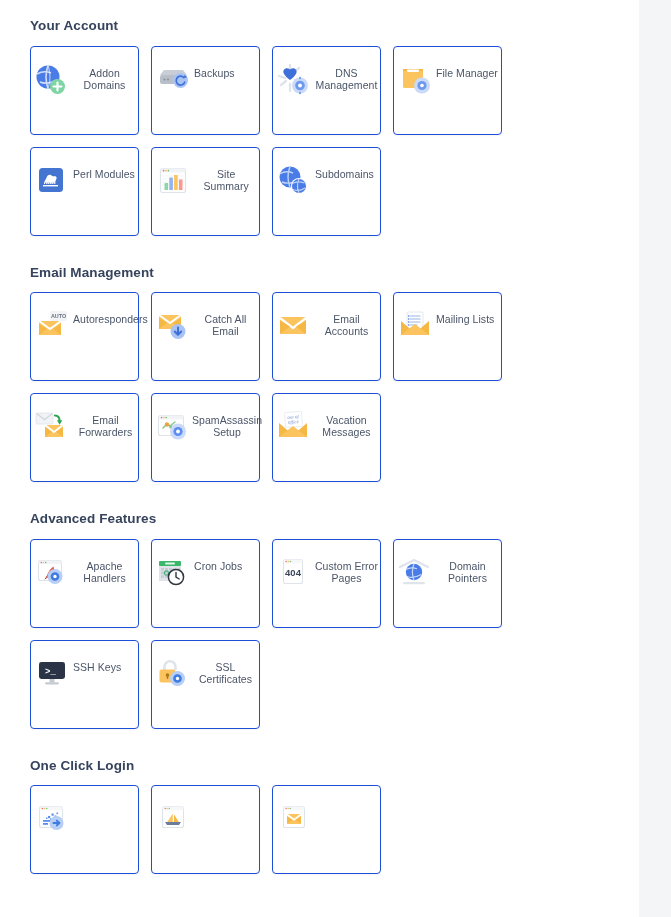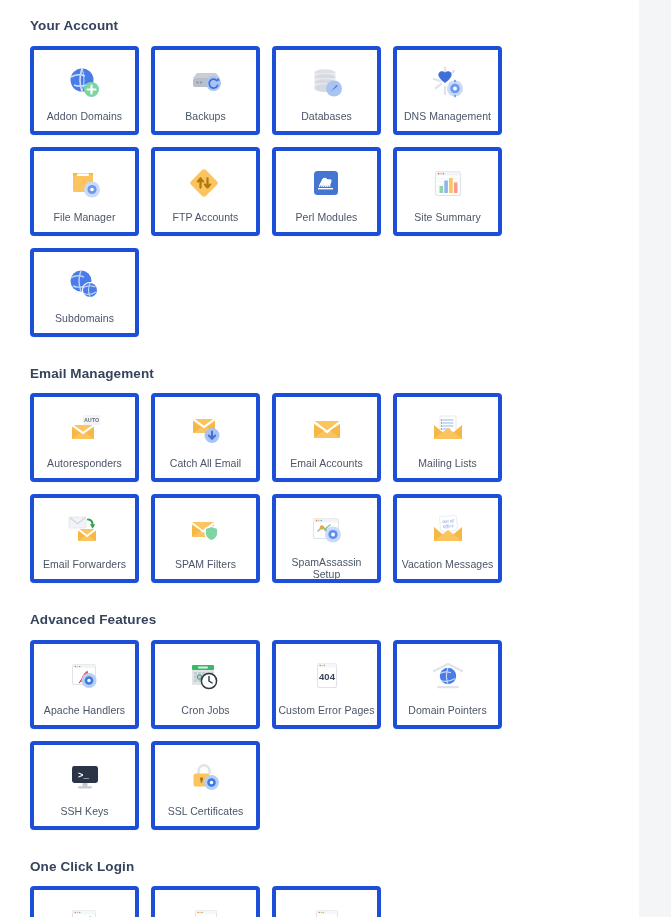--- a/index.html
+++ b/index.html
@@ -43,26 +43,26 @@
   .grid {
     display: flex;
     flex-wrap: wrap;
     gap: 12px;
     margin-top: 13px;
   }
   .tile {
     width: 109px;
     height: 89px;
     background: #fff;
-    border: 4px solid #1d4ed8;
+    border: 1px solid #1d4ed8;
     border-radius: 4px;
     box-shadow: 0 1px 2px rgba(16,24,40,0.045);
     display: flex;
-    flex-direction: column;
-    align-items: center;
+    flex-direction: row;
+    align-items: flex-start;
     justify-content: flex-start;
     padding-top: 13px;
     cursor: pointer;
   }
   .tile-icon {
     width: 42px;
     height: 40px;
     display: flex;
     align-items: center;
     justify-content: center;
@@ -119,36 +119,20 @@
                 <circle cx="11.5" cy="18.5" r="1.1" fill="#8c939e"></circle>
                 <circle cx="15" cy="18.5" r="1.1" fill="#8c939e"></circle>
                 <circle cx="27.5" cy="19.5" r="7.5" fill="#a9c4f2"></circle>
                 <path d="M30.8 16.6a4.4 4.4 0 10.9 4.6" stroke="#3f6fd8" stroke-width="1.7" fill="none" stroke-linecap="round"></path>
                 <path d="M31.3 13.8l-.2 3.1 3-.6z" fill="#3f6fd8"></path>
               </svg>
             </div>
             <div class="tile-label">Backups</div>
           </div>
 
-          <div class="tile">
-            <div class="tile-icon">
-              <svg width="40" height="38" viewBox="0 0 40 38">
-                <ellipse cx="18" cy="9" rx="10.5" ry="3.8" fill="#dcdfe5"></ellipse>
-                <path d="M7.5 9v5c0 2.1 4.7 3.8 10.5 3.8S28.5 16.1 28.5 14V9" fill="#e6e9ee"></path>
-                <ellipse cx="18" cy="14" rx="10.5" ry="3.8" fill="#d5d9e0"></ellipse>
-                <path d="M7.5 14v5c0 2.1 4.7 3.8 10.5 3.8S28.5 21.1 28.5 19v-5" fill="#e6e9ee"></path>
-                <ellipse cx="18" cy="19" rx="10.5" ry="3.8" fill="#d5d9e0"></ellipse>
-                <path d="M7.5 19v5c0 2.1 4.7 3.8 10.5 3.8S28.5 26.1 28.5 24v-5" fill="#e6e9ee"></path>
-                <ellipse cx="18" cy="24" rx="10.5" ry="3.8" fill="#d5d9e0"></ellipse>
-                <circle cx="27" cy="24.5" r="8" fill="#a9c4f2"></circle>
-                <path d="M23.7 27.8l5.8-6.8 1.1 1.1-6.9 5.7z" fill="#3f6fd8"></path>
-              </svg>
-            </div>
-            <div class="tile-label">Databases</div>
-          </div>
 
           <div class="tile">
             <div class="tile-icon">
               <svg width="40" height="38" viewBox="0 0 40 38">
                 <g stroke="#dfe3ea" stroke-width="2.3" stroke-linecap="round">
                   <path d="M17 4v7M17 23v7M6 15l6 2M22 19l6 2M8 24l5-4M21 11l5-4"></path>
                 </g>
                 <path d="M17 8.5c3.5-3 8 0 6.2 4-1.1 2.5-4.3 5-6.2 6.6-1.9-1.6-5.1-4.1-6.2-6.6-1.8-4 2.7-7 6.2-4z" fill="#3f6fd8"></path>
                 <circle cx="27" cy="24.5" r="8" fill="#cadaf8"></circle>
                 <circle cx="27" cy="24.5" r="4.8" fill="#6e9aee"></circle>
@@ -169,30 +153,20 @@
                 <rect x="8" y="10" width="20" height="17" rx="1.6" fill="#fbc45e"></rect>
                 <rect x="12" y="8.5" width="12" height="2.4" rx="1" fill="#ffffff"></rect>
                 <circle cx="27" cy="24.5" r="8" fill="#cadaf8"></circle>
                 <circle cx="27" cy="24.5" r="4.6" fill="#6e9aee"></circle>
                 <circle cx="27" cy="24.5" r="1.8" fill="#ffffff"></circle>
               </svg>
             </div>
             <div class="tile-label">File Manager</div>
           </div>
 
-          <div class="tile">
-            <div class="tile-icon">
-              <svg width="40" height="38" viewBox="0 0 40 38">
-                <rect x="7.5" y="7.5" width="21" height="21" rx="3" transform="rotate(45 18 18)" fill="#fbc45e"></rect>
-                <path d="M14.5 13.5v9M14.5 13.5l-2.6 3M14.5 13.5l2.6 3" stroke="#b07a12" stroke-width="2.3" stroke-linecap="round" fill="none"></path>
-                <path d="M21.5 22.5v-9M21.5 22.5l-2.6-3M21.5 22.5l2.6-3" stroke="#b07a12" stroke-width="2.3" stroke-linecap="round" fill="none"></path>
-              </svg>
-            </div>
-            <div class="tile-label">FTP Accounts</div>
-          </div>
 
           <div class="tile">
             <div class="tile-icon">
               <svg width="40" height="38" viewBox="0 0 40 38">
                 <rect x="7" y="6" width="24" height="24" rx="3.5" fill="#4476d1"></rect>
                 <path d="M12 22c0-1 .4-3.2 1.6-4.6.7-.8 1-1.7 1.4-2.8.5-1.4 1.8-2.2 3.2-1.9 1.2.3 1.6 1.3 2.6 1.5 1.3.3 2.3-.5 3.2.3.8.7.7 2.1.2 3.1-.6 1.1-.9 1.9-.9 3.1 0 .5.1 1 .1 1.3h-1.1l-.3-2.2-.8 2.2h-1.1l.1-2.5-.9 2.5h-1.1l-.2-2.3-.8 2.3h-1.1l.2-2.4-1.1 2.4h-1.1l.2-2.1c-.7.5-1.3 1.2-1.5 2.1z" fill="#ffffff"></path>
                 <rect x="11" y="23" width="15" height="1.4" fill="#ffffff"></rect>
               </svg>
             </div>
             <div class="tile-label">Perl Modules</div>
@@ -309,33 +283,20 @@
                 <path d="M28.6 16.8l-2.6-4.6h5.2z" fill="#2ea44f"></path>
                 <path d="M14 17h18v12H14z" fill="#fbc45e"></path>
                 <path d="M14 17l9 7 9-7" fill="none" stroke="#ffffff" stroke-width="1.9"></path>
                 <path d="M14 29l7-5.3-7-4.4z" fill="#f6b845"></path>
                 <path d="M32 29l-7-5.3 7-4.4z" fill="#f6b845"></path>
               </svg>
             </div>
             <div class="tile-label">Email Forwarders</div>
           </div>
 
-          <div class="tile">
-            <div class="tile-icon">
-              <svg width="40" height="38" viewBox="0 0 40 38">
-                <rect x="6" y="10" width="22" height="15" rx="1.4" fill="#fbc45e"></rect>
-                <path d="M6 11l11 8.5 11-8.5" fill="none" stroke="#ffffff" stroke-width="2.1"></path>
-                <path d="M6 25l9-6.5-9-5.5z" fill="#f6b845"></path>
-                <path d="M28 25l-9-6.5 9-5.5z" fill="#f6b845"></path>
-                <path d="M25.5 13.5l7 2.6v5.2c0 4.1-3.4 7-7 8.4-3.6-1.4-7-4.3-7-8.4v-5.2z" fill="#ffffff"></path>
-                <path d="M25.5 15l5.6 2.1v4.2c0 3.3-2.7 5.6-5.6 6.7-2.9-1.1-5.6-3.4-5.6-6.7v-4.2z" fill="#7ed4a3"></path>
-              </svg>
-            </div>
-            <div class="tile-label">SPAM Filters</div>
-          </div>
 
           <div class="tile">
             <div class="tile-icon">
               <svg width="40" height="38" viewBox="0 0 40 38">
                 <rect x="6.5" y="7.5" width="25" height="20" rx="2" fill="#ffffff" stroke="#dfe3ea" stroke-width="1.1"></rect>
                 <rect x="6.5" y="7.5" width="25" height="4" rx="2" fill="#f1f3f6"></rect>
                 <circle cx="9.6" cy="9.6" r="0.8" fill="#ef6b63"></circle>
                 <circle cx="11.9" cy="9.6" r="0.8" fill="#f6c04f"></circle>
                 <circle cx="14.2" cy="9.6" r="0.8" fill="#68c17e"></circle>
                 <path d="M11 20l4-4 3 2 5-4" stroke="#8cc98f" stroke-width="1.6" fill="none" stroke-linecap="round"></path>

